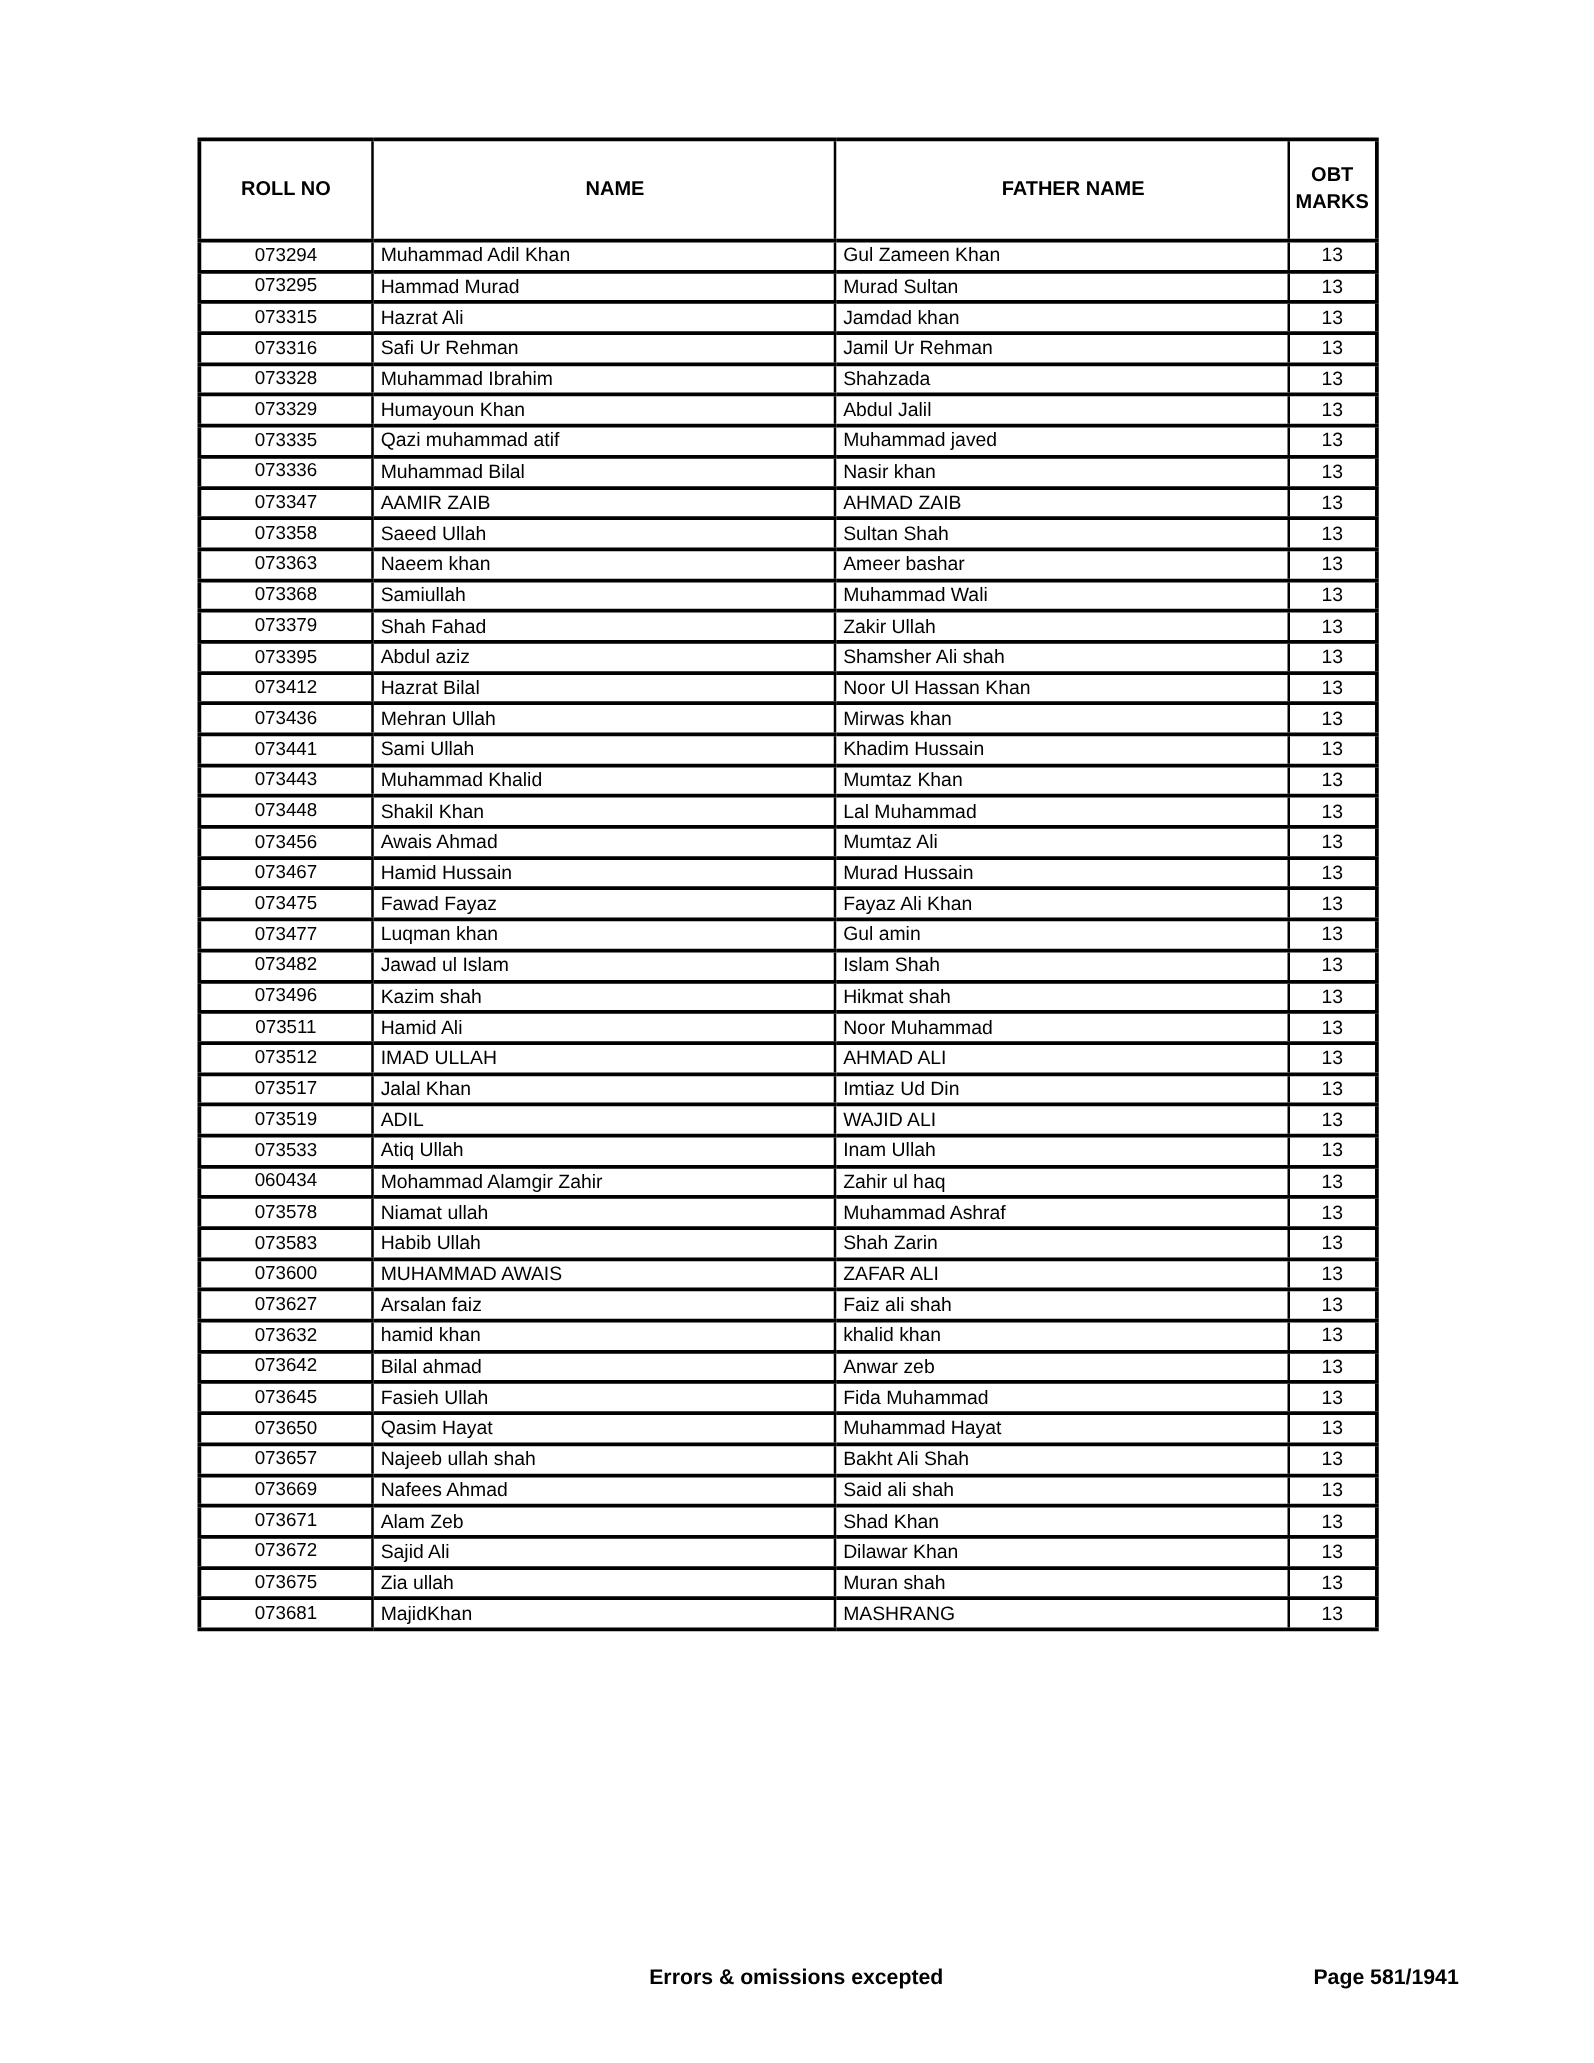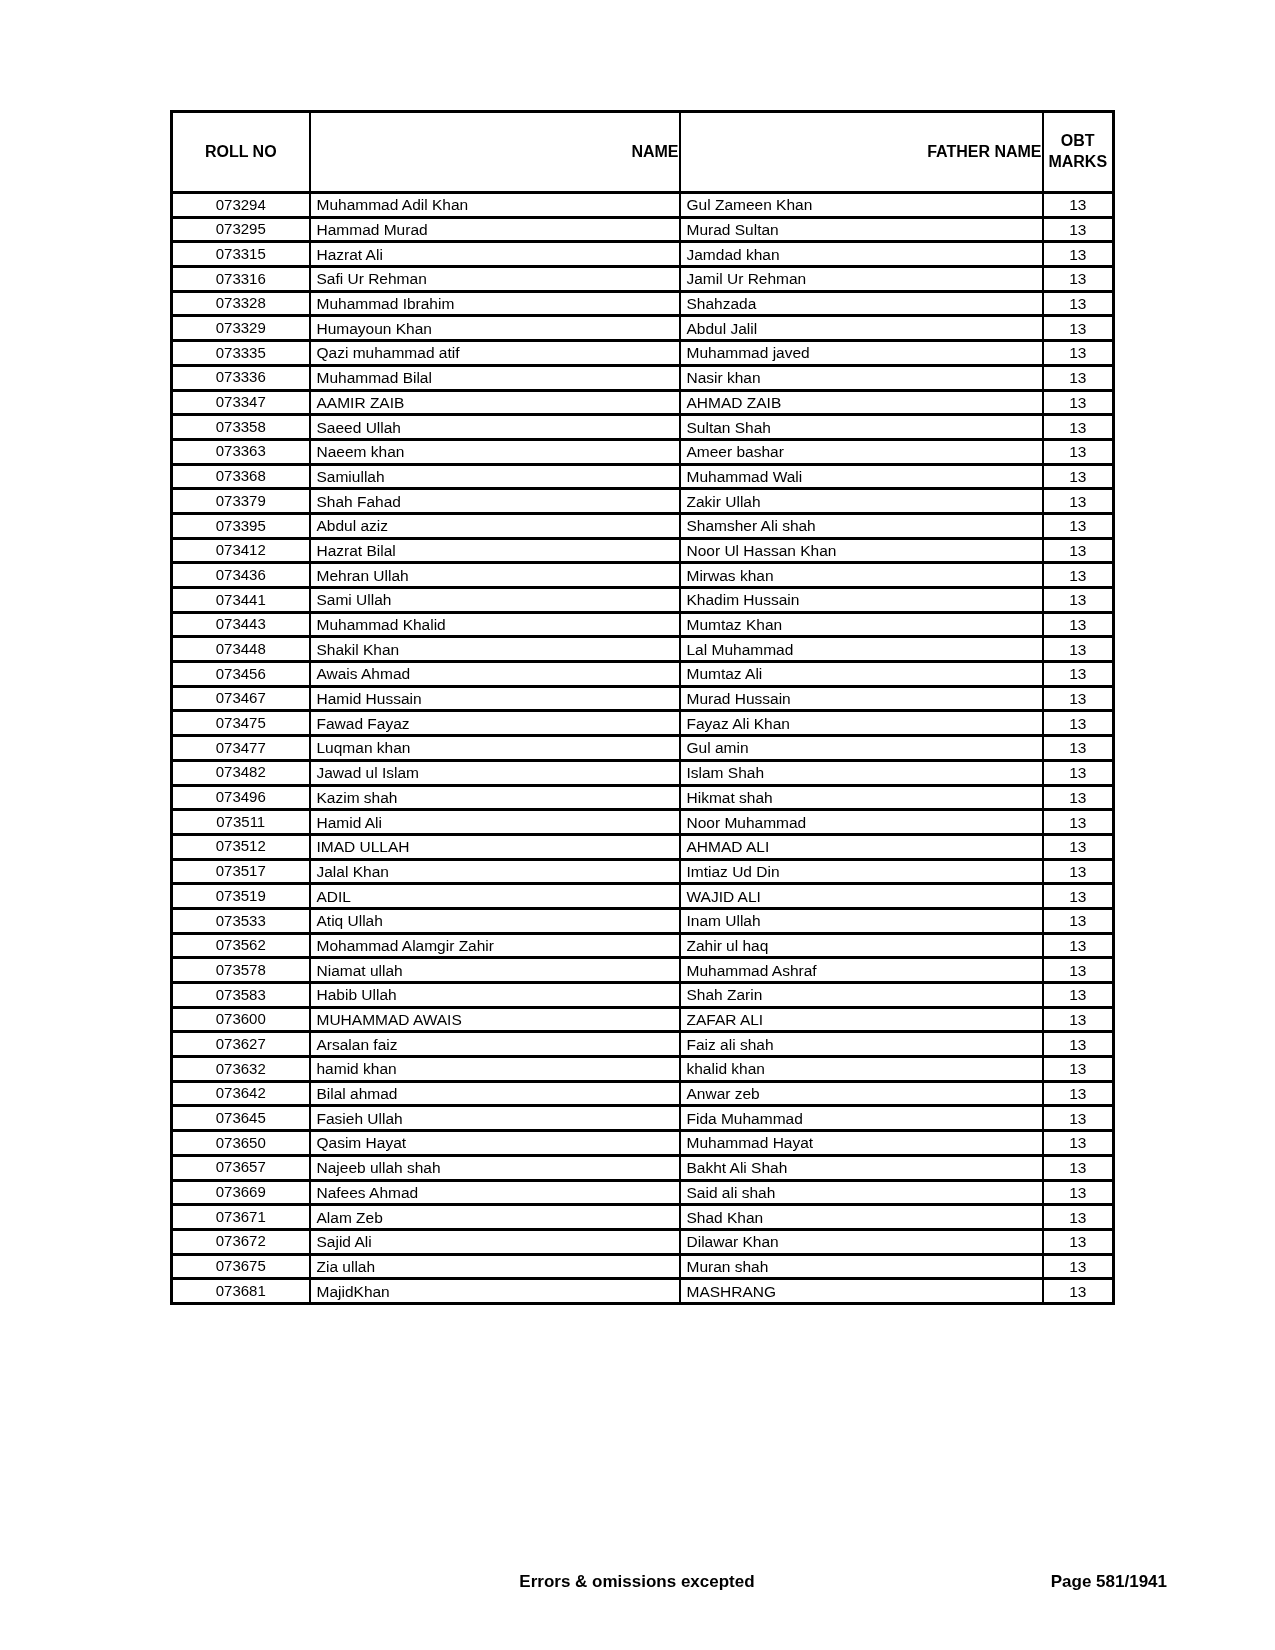--- a/index.html
+++ b/index.html
@@ -8,21 +8,21 @@
     width: 1275px;
     height: 1650px;
     position: relative;
     font-family: "Liberation Sans", sans-serif;
     color: #000000;
   }
   .page { position: absolute; inset: 0; }
 
   table.marks-table {
     position: absolute;
-    left: 170px;
+    left: 158px;
     top: 110px;
     width: 942px;
     border-collapse: collapse;
     table-layout: fixed;
   }
   table.marks-table th,
   table.marks-table td {
     border: 2px solid #000000;
     border-top-width: 3px;
     border-bottom-width: 3px;
@@ -32,21 +32,21 @@
   table.marks-table { border: 3px solid #000000; }
 
   thead tr { height: 81px; }
   th {
     font-size: 16px;
     font-weight: bold;
     vertical-align: middle;
     line-height: 1.3;
   }
   th.c-roll { text-align: center; }
-  th.c-name, th.c-father { text-align: right; padding-left: 19px; }
+  th.c-name, th.c-father { text-align: center; padding-left: 19px; }
   th.c-marks { text-align: center; padding: 0 4px; }
 
   tbody td {
     height: 24.7px;
     font-size: 15.5px;
     vertical-align: middle;
     line-height: 1.1;
   }
   td.c-roll { text-align: center; font-weight: normal; font-size: 15px; }
   td.c-name, td.c-father { text-align: left; padding-left: 6px; }
@@ -264,21 +264,21 @@
     <td class="c-father">WAJID ALI</td>
     <td class="c-marks">13</td>
   </tr>
         <tr>
     <td class="c-roll">073533</td>
     <td class="c-name">Atiq Ullah</td>
     <td class="c-father">Inam Ullah</td>
     <td class="c-marks">13</td>
   </tr>
         <tr>
-    <td class="c-roll">073562</td>
+    <td class="c-roll">060434</td>
     <td class="c-name">Mohammad Alamgir Zahir</td>
     <td class="c-father">Zahir ul haq</td>
     <td class="c-marks">13</td>
   </tr>
         <tr>
     <td class="c-roll">073578</td>
     <td class="c-name">Niamat ullah</td>
     <td class="c-father">Muhammad Ashraf</td>
     <td class="c-marks">13</td>
   </tr>

